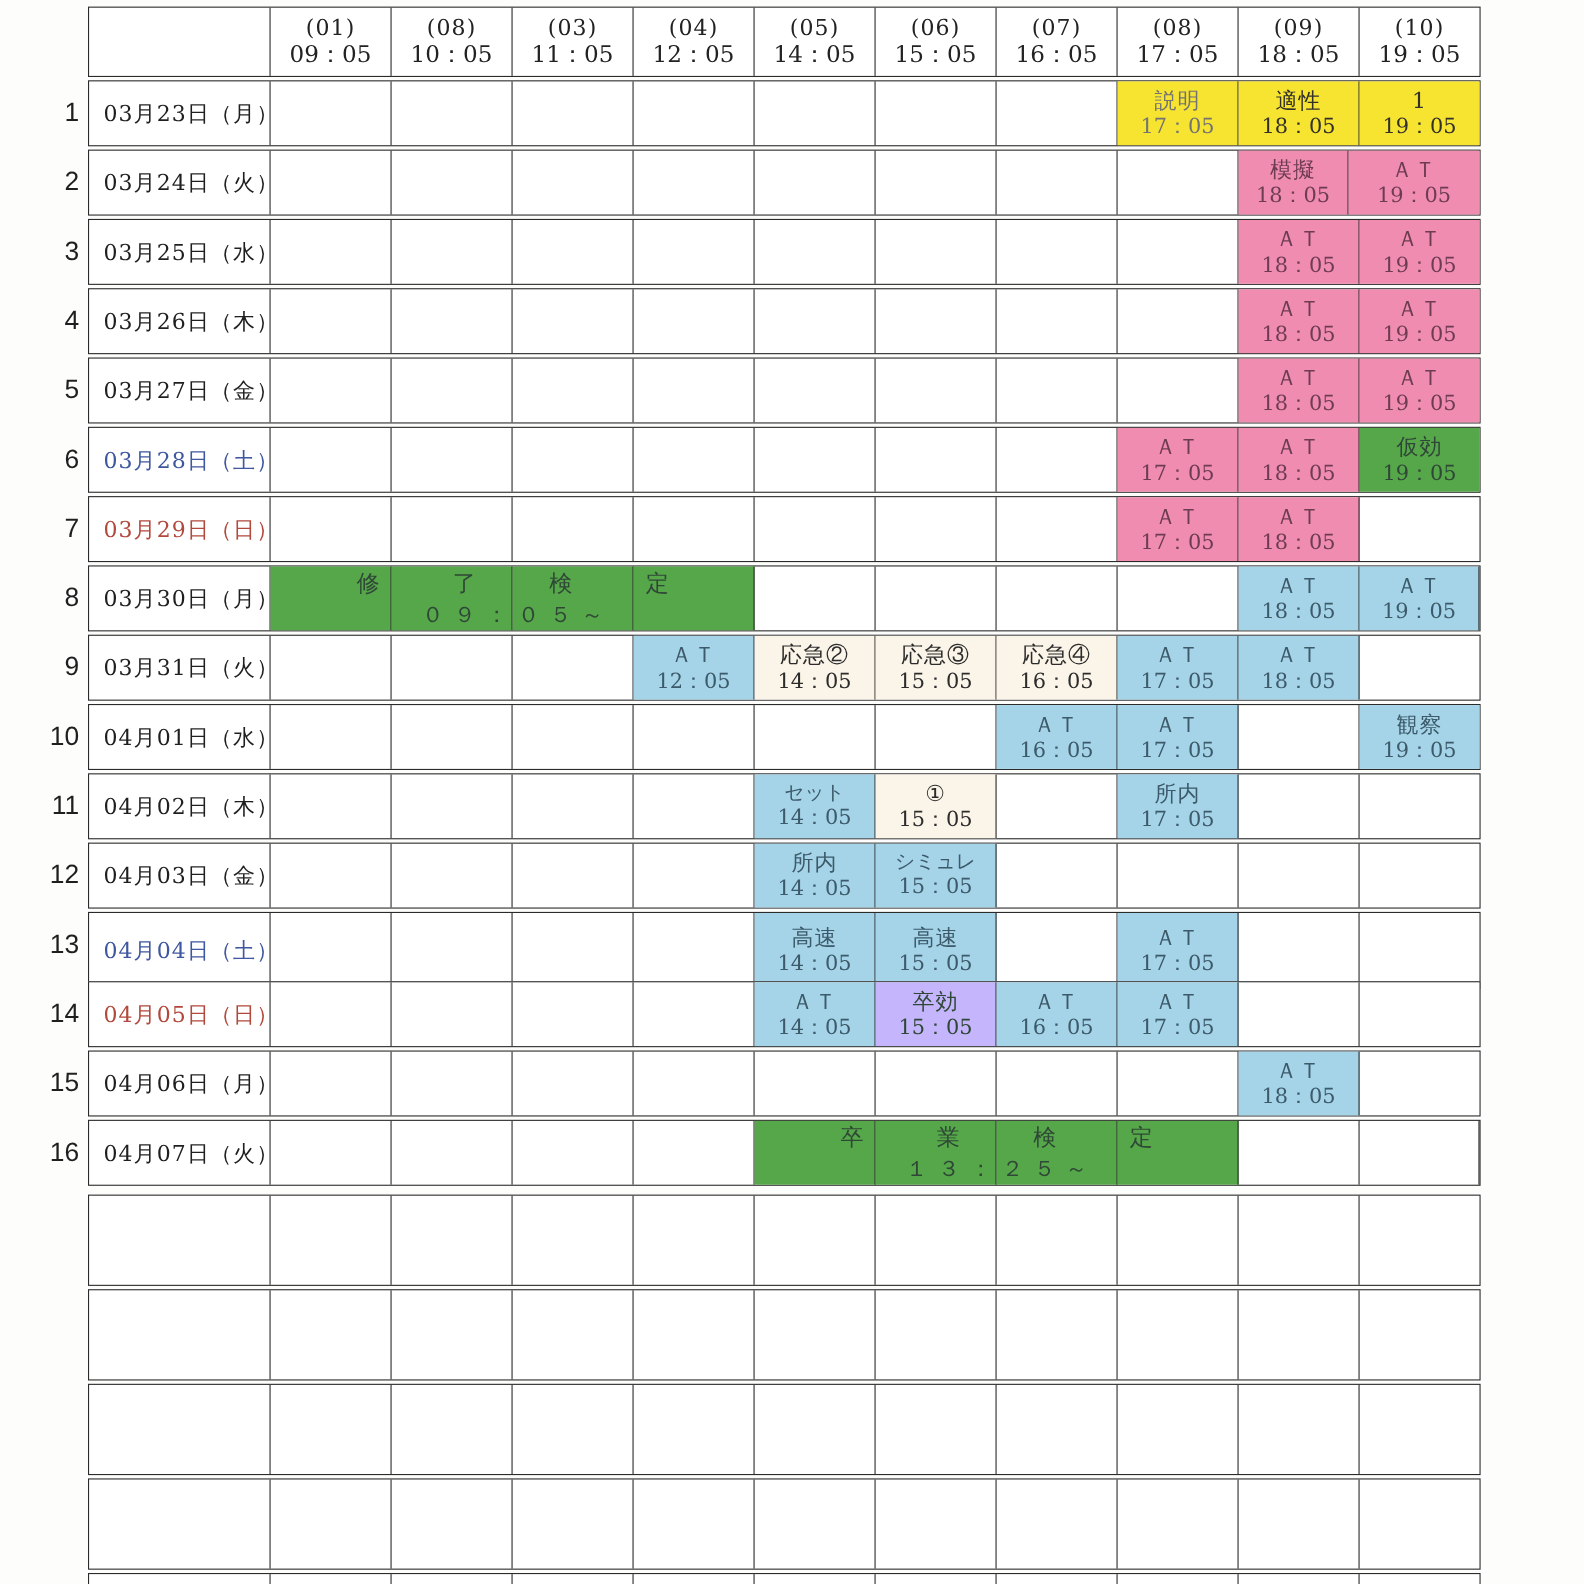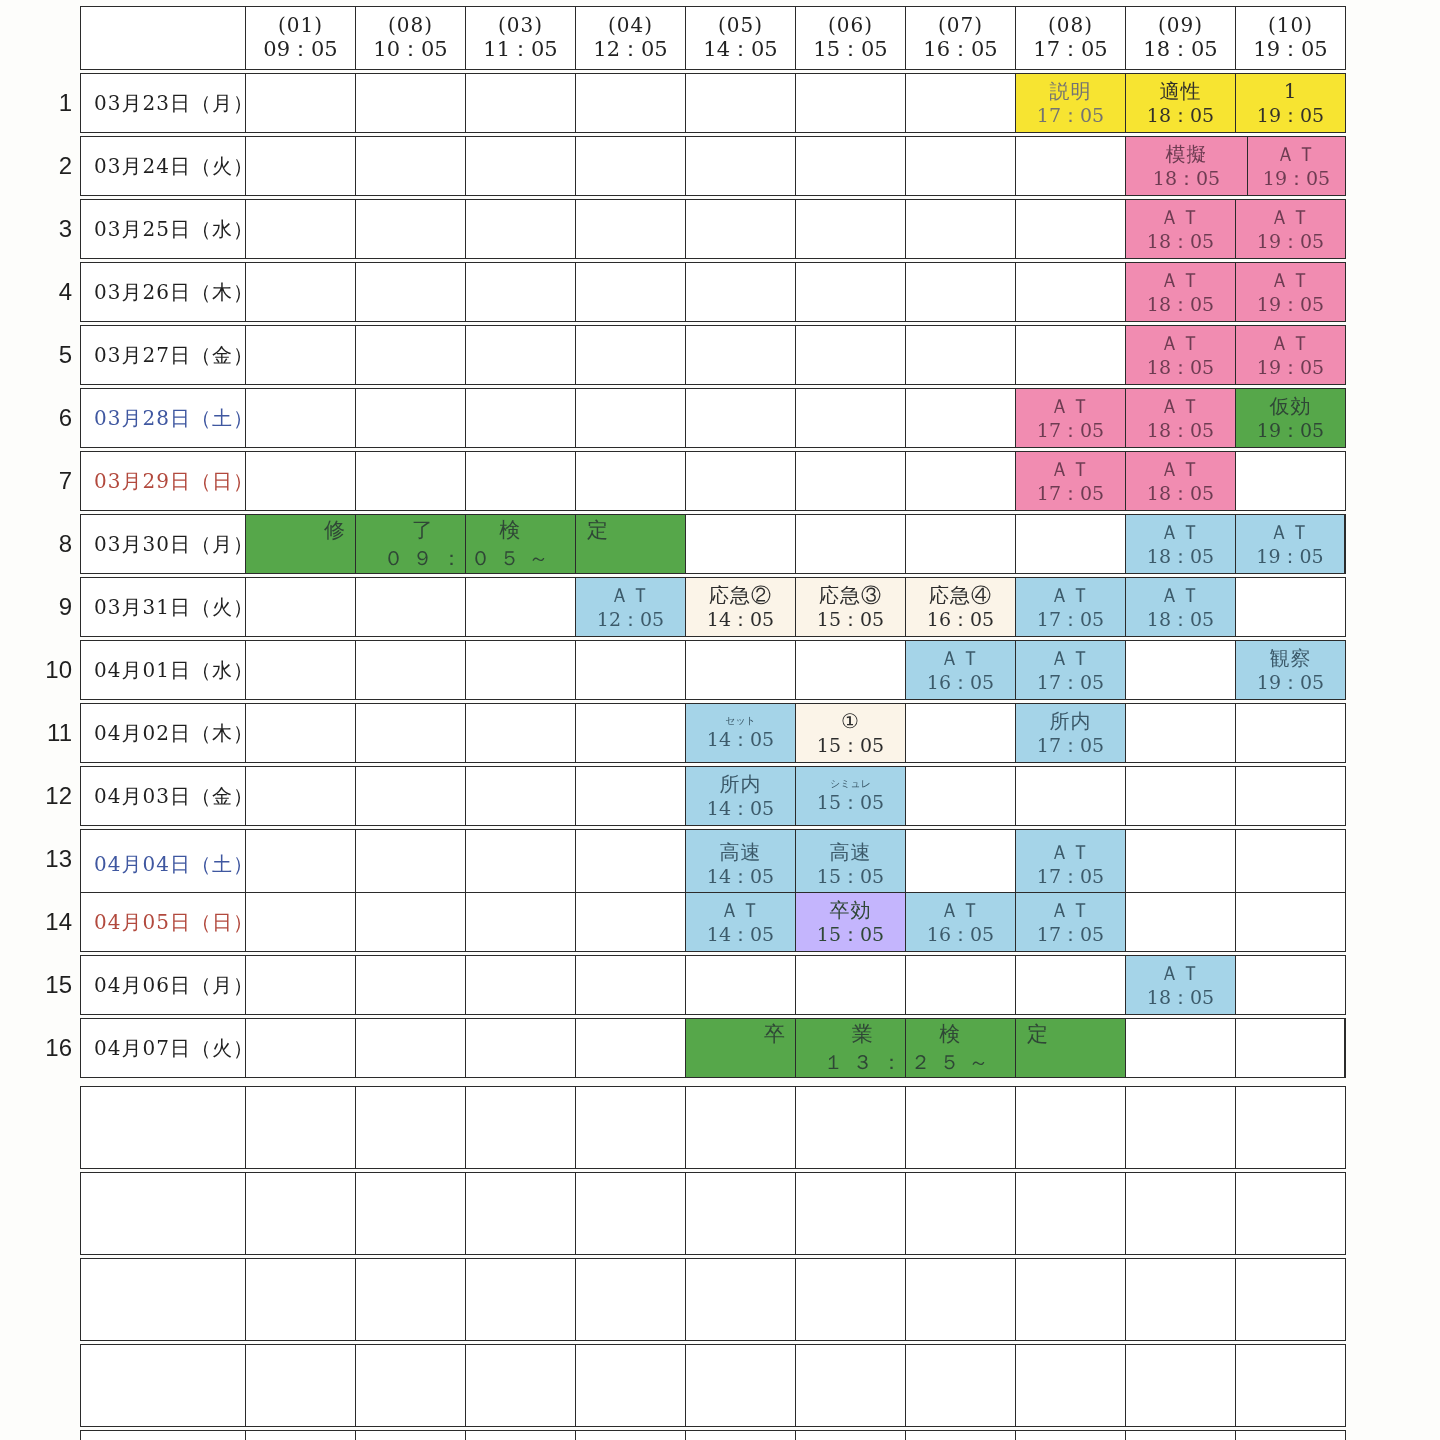--- a/index.html
+++ b/index.html
@@ -33,21 +33,21 @@
     align-items: flex-start;
     padding-left: 13px;
     font-size: 20px;
     letter-spacing: 1px;
     white-space: nowrap;
   }
   .hnum  { font-size: 20px; letter-spacing: 1px; }
   .htime { font-size: 21px; }
   .l1 { font-size: 20px; letter-spacing: 1px; white-space: nowrap; }
   .l2 { font-size: 19px; white-space: nowrap; }
-  .small-txt .l1 { font-size: 10px; letter-spacing: 0; }
+  .small-txt .l1 { font-size: 18px; letter-spacing: 0; }
   .gutter-num {
     position: absolute;
     left: 0; width: 72px;
     text-align: right;
     font-family: "Liberation Sans", "DejaVu Sans", sans-serif;
     font-size: 24px;
     color: #1f1f1f;
   }
   .banner-text {
     position: absolute;
@@ -140,21 +140,21 @@
           <span>03月24日（火）</span>
         </div>
         <div class="cell" style="width: 110px; flex: 0 0 auto;"></div>
         <div class="cell" style="width: 110px; flex: 0 0 auto;"></div>
         <div class="cell" style="width: 110px; flex: 0 0 auto;"></div>
         <div class="cell" style="width: 110px; flex: 0 0 auto;"></div>
         <div class="cell" style="width: 110px; flex: 0 0 auto;"></div>
         <div class="cell" style="width: 110px; flex: 0 0 auto;"></div>
         <div class="cell" style="width: 110px; flex: 0 0 auto;"></div>
         <div class="cell" style="width: 110px; flex: 0 0 auto;"></div>
-        <div class="cell" style="width: 122px; flex: 0 0 auto; background-color: rgb(241, 140, 177); color: rgb(110, 60, 82);">
+        <div class="cell" style="width: 100px; flex: 0 0 auto; background-color: rgb(241, 140, 177); color: rgb(110, 60, 82);">
           <span class="l1">模擬</span>
           <span class="l2">18：05</span>
         </div>
         <div class="cell" style="width: 110px; flex: 1 1 auto; background-color: rgb(241, 140, 177); color: rgb(110, 60, 82);">
           <span class="l1">ＡＴ</span>
           <span class="l2">19：05</span>
         </div>
       </div>
       <div class="rowbox" style="left: 80px; top: 199px; width: 1266px; height: 60px; position: absolute;">
         <div class="cell date" style="width: 165px; flex: 0 0 auto; color: rgb(31, 31, 31);">

